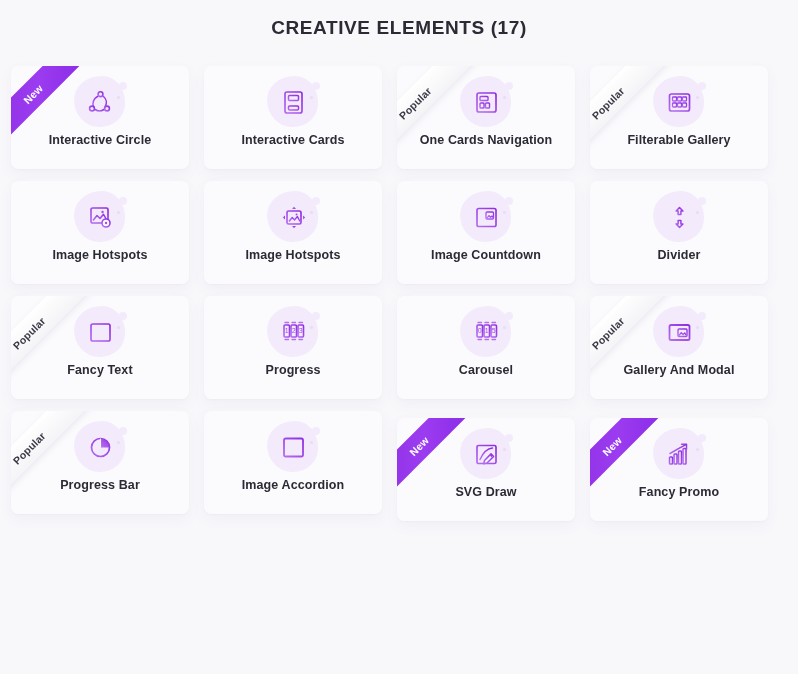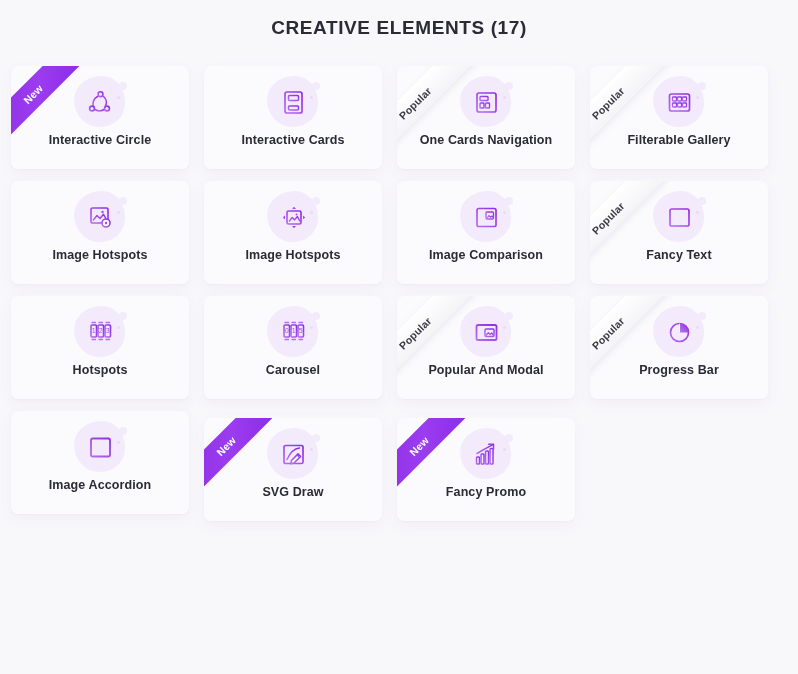--- a/index.html
+++ b/index.html
@@ -291,21 +291,41 @@
                 <stop offset="0%" stop-color="#b46ef0"></stop>
                 <stop offset="100%" stop-color="#8e2de2"></stop>
               </linearGradient>
             </defs>
             <rect x="4" y="4.5" width="19" height="18" rx="1.8" fill="none" stroke="url(#g7)" stroke-width="1.7"></rect>
             <line x1="11" y1="4.5" x2="11" y2="22.5" stroke="url(#g7)" stroke-width="1.5"></line>
             <rect x="13" y="8" width="7.5" height="7" rx="1" fill="none" stroke="url(#g7)" stroke-width="1.3"></rect>
             <path d="M14 14l2-2.4 1.6 1.8 1.4-1.6 1.3 2.2" fill="none" stroke="url(#g7)" stroke-width="1.1" stroke-linejoin="round"></path>
           </svg>
         </div>
-        <div class="card-label">Image Comparison</div>
+        <div class="card-label">Image Countdown</div>
+      </div>
+      <div class="card">
+        <div class="icon-wrap">
+          <div class="blob"></div>
+          <div class="blob-dot"></div>
+          <div class="blob-dot2"></div>
+          <svg class="icon-svg" viewBox="0 0 27 27">
+            <defs>
+              <linearGradient id="g8" x1="0" y1="1" x2="1" y2="0">
+                <stop offset="0%" stop-color="#b46ef0"></stop>
+                <stop offset="100%" stop-color="#8e2de2"></stop>
+              </linearGradient>
+            </defs>
+            <path d="M13.5 3.5l3.4 3.6h-2v3.4h-2.8V7.1h-2z" fill="none" stroke="url(#g8)" stroke-width="1.5" stroke-linejoin="round"></path>
+            <line x1="3.5" y1="13.5" x2="20" y2="13.5" stroke="url(#g8)" stroke-width="1.7" stroke-linecap="round"></line>
+            <line x1="17" y1="11" x2="22" y2="11" stroke="url(#g8)" stroke-width="1.5" stroke-linecap="round"></line>
+            <path d="M13.5 23.5l-3.4-3.6h2v-3.4h2.8v3.4h2z" fill="none" stroke="url(#g8)" stroke-width="1.5" stroke-linejoin="round"></path>
+          </svg>
+        </div>
+        <div class="card-label">Divider</div>
       </div>
       <div class="card">
         <div class="ribbon popular">
           <span>Popular</span>
         </div>
         <div class="icon-wrap">
           <div class="blob"></div>
           <div class="blob-dot"></div>
           <div class="blob-dot2"></div>
           <svg class="icon-svg" viewBox="0 0 27 27">
@@ -344,21 +364,21 @@
             <line x1="12" y1="3.5" x2="15.5" y2="3.5" stroke="#b46ef0" stroke-width="1.3" stroke-linecap="round"></line>
             <line x1="19" y1="3.5" x2="22.5" y2="3.5" stroke="#b46ef0" stroke-width="1.3" stroke-linecap="round"></line>
             <line x1="5" y1="20.5" x2="8.5" y2="20.5" stroke="#b46ef0" stroke-width="1.3" stroke-linecap="round"></line>
             <line x1="12" y1="20.5" x2="15.5" y2="20.5" stroke="#b46ef0" stroke-width="1.3" stroke-linecap="round"></line>
             <line x1="19" y1="20.5" x2="22.5" y2="20.5" stroke="#b46ef0" stroke-width="1.3" stroke-linecap="round"></line>
             <text x="6.7" y="14.4" font-size="7" fill="url(#g10)" font-family="sans-serif" text-anchor="middle">1</text>
             <text x="13.7" y="14.4" font-size="7" fill="url(#g10)" font-family="sans-serif" text-anchor="middle">2</text>
             <text x="20.7" y="14.4" font-size="7" fill="url(#g10)" font-family="sans-serif" text-anchor="middle">3</text>
           </svg>
         </div>
-        <div class="card-label">Hotspots</div>
+        <div class="card-label">Progress</div>
       </div>
       <div class="card">
         <div class="icon-wrap">
           <div class="blob"></div>
           <div class="blob-dot"></div>
           <div class="blob-dot2"></div>
           <svg class="icon-svg" viewBox="0 0 27 27">
             <defs>
               <linearGradient id="g11" x1="0" y1="1" x2="1" y2="0">
                 <stop offset="0%" stop-color="#b46ef0"></stop>
@@ -395,21 +415,21 @@
                 <stop offset="0%" stop-color="#b46ef0"></stop>
                 <stop offset="100%" stop-color="#8e2de2"></stop>
               </linearGradient>
             </defs>
             <rect x="3.5" y="6" width="20" height="15" rx="1.6" fill="none" stroke="url(#g12)" stroke-width="1.8"></rect>
             <line x1="6" y1="13.5" x2="10" y2="13.5" stroke="url(#g12)" stroke-width="1.4" stroke-linecap="round"></line>
             <rect x="12" y="10" width="9" height="7.5" rx="1" fill="none" stroke="url(#g12)" stroke-width="1.4"></rect>
             <path d="M13 16.5l2.3-2.8 1.8 2 1.6-1.8 1.6 2.6" fill="none" stroke="url(#g12)" stroke-width="1.2" stroke-linejoin="round"></path>
           </svg>
         </div>
-        <div class="card-label">Popular And Modal</div>
+        <div class="card-label">Gallery And Modal</div>
       </div>
       <div class="card">
         <div class="ribbon popular">
           <span>Popular</span>
         </div>
         <div class="icon-wrap">
           <div class="blob"></div>
           <div class="blob-dot"></div>
           <div class="blob-dot2"></div>
           <svg class="icon-svg" viewBox="0 0 27 27">

